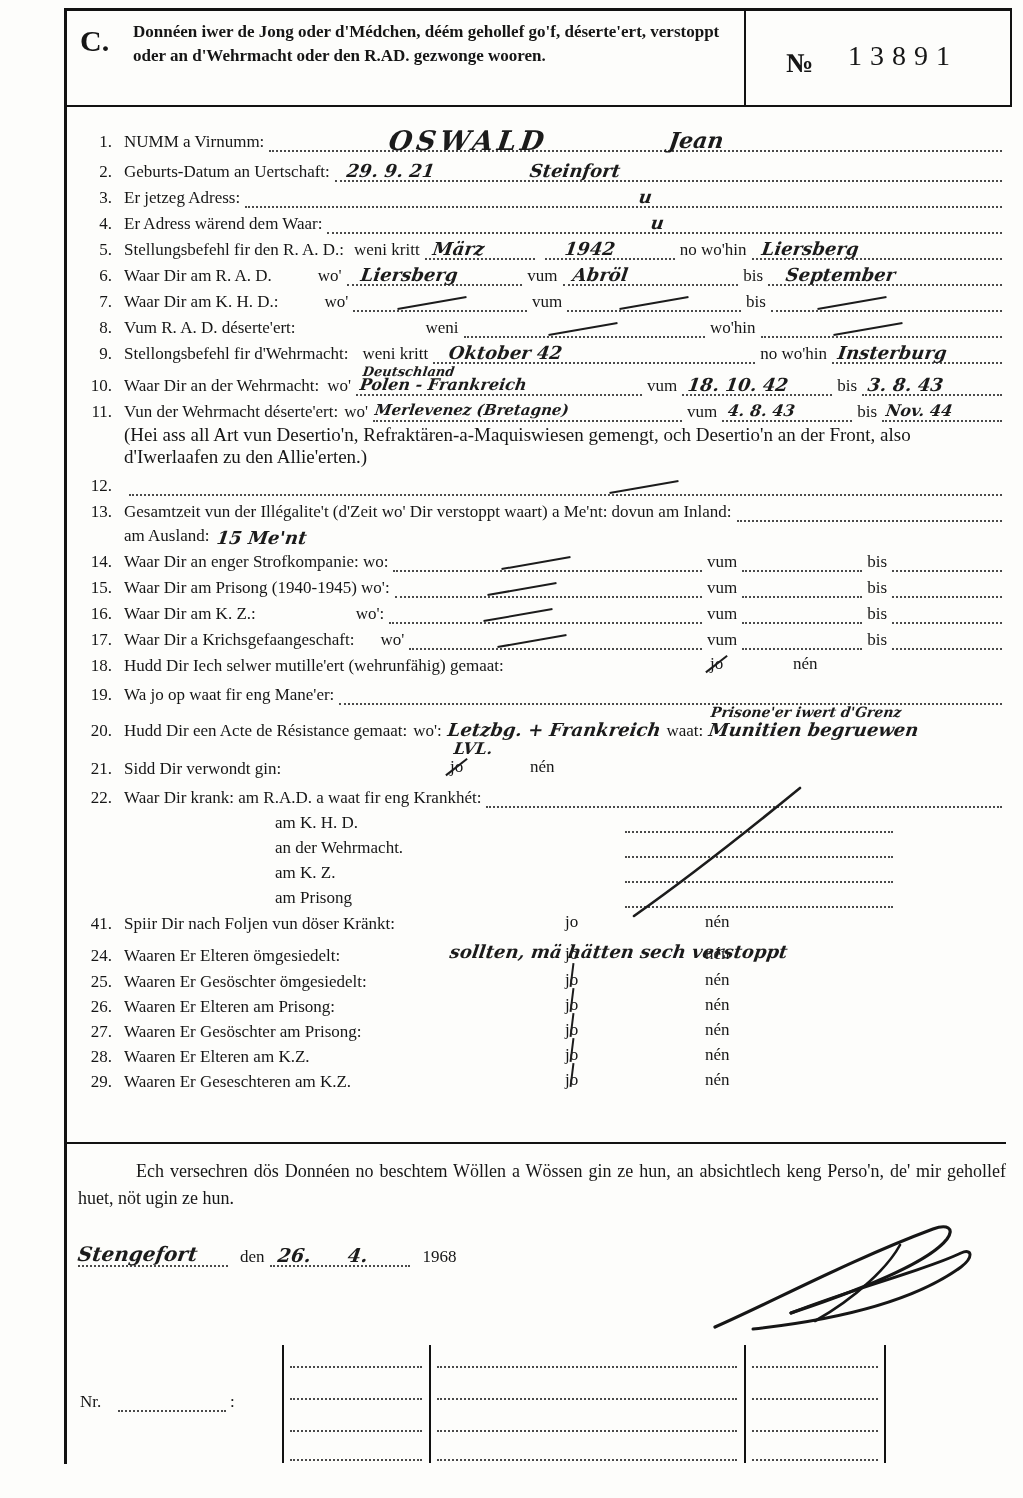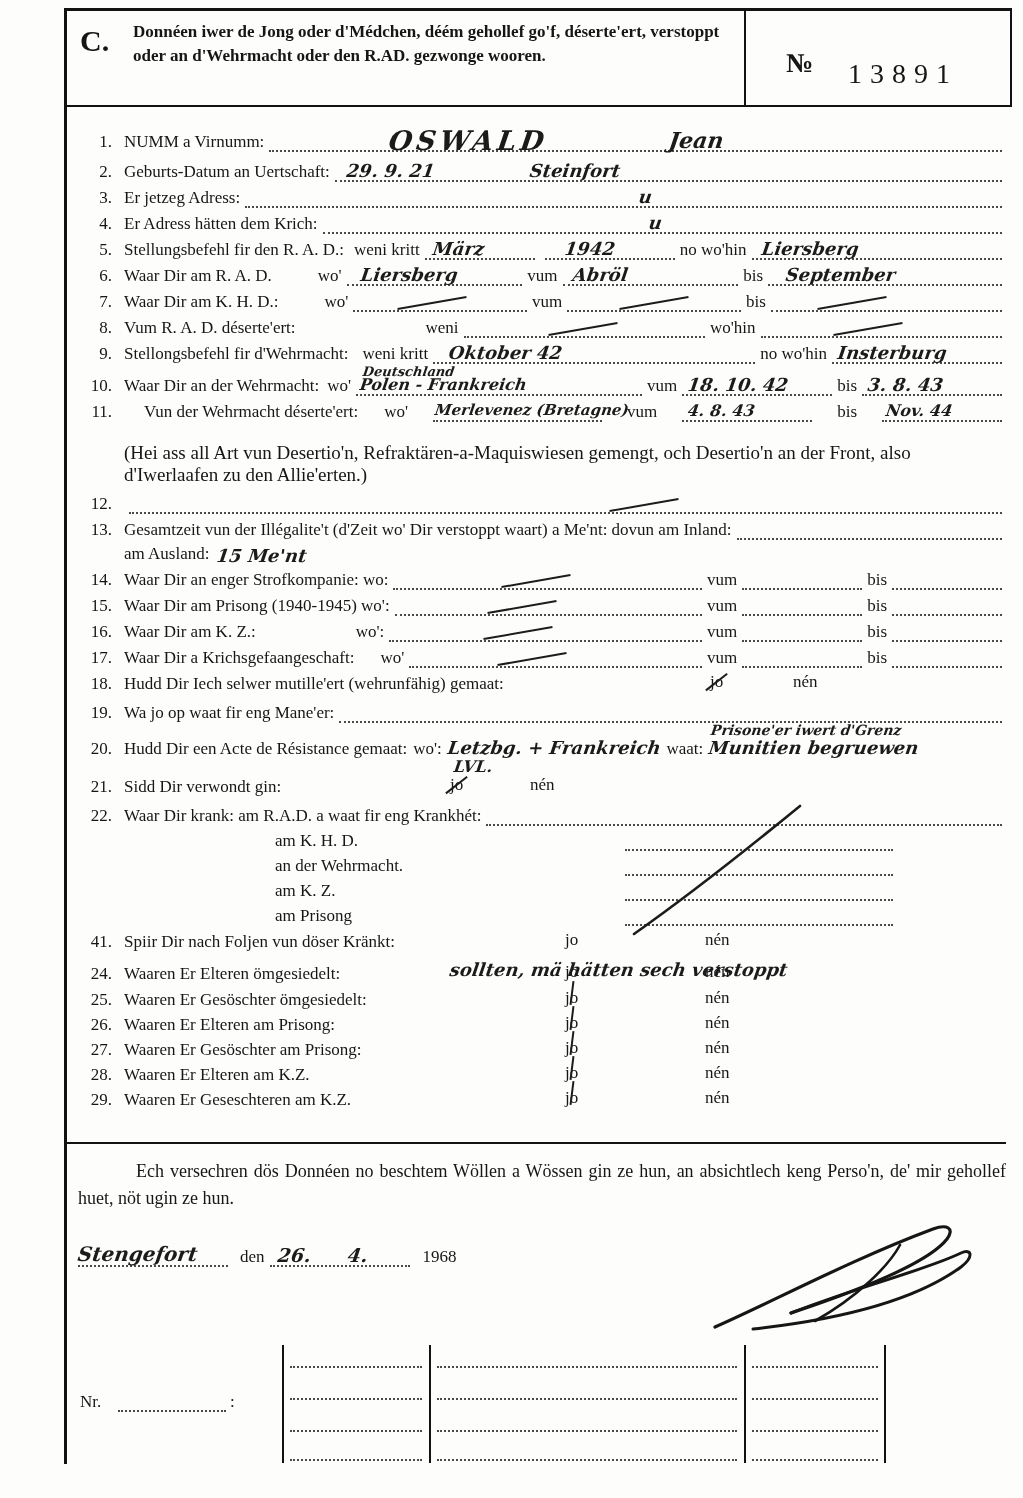--- a/index.html
+++ b/index.html
@@ -3,21 +3,21 @@
 <meta charset="utf-8">
 <style>
   html,body{margin:0;padding:0;background:#ffffff;}
   .page{position:relative;width:1023px;height:1498px;background:#fdfdfb;overflow:hidden;
         font-family:"Liberation Serif",serif;color:#161616;}
   .line{position:absolute;background:#121212;}
   
   .sec-letter{position:absolute;left:80px;top:24px;font-size:30px;font-weight:700;}
   .hdr-desc{position:absolute;left:133px;top:20px;width:598px;font-size:17px;font-weight:700;line-height:24px;}
   .no-sign{position:absolute;left:786px;top:48px;font-size:27px;font-weight:700;}
-  .no-val{position:absolute;left:848px;top:58px;font-size:28px;letter-spacing:8px;}
+  .no-val{position:absolute;left:848px;top:40px;font-size:28px;letter-spacing:8px;}
   
   .qarea{position:absolute;left:78px;top:122px;width:929px;font-size:17px;line-height:21px;}
   .row{display:flex;align-items:flex-end;min-height:22px;margin-bottom:4px;position:relative;}
   .num{flex:0 0 34px;text-align:right;margin-right:12px;white-space:nowrap;}
   .t{white-space:nowrap;}
   .fill{position:relative;border-bottom:2px dotted #4a4a4a;height:17px;margin:0 5px;flex:0 0 auto;}
   .grow{flex:1 1 30px;}
   .w110{width:110px;}.w120{width:120px;}.w130{width:130px;}.w140{width:140px;}
   .w150{width:150px;}.w170{width:170px;}
   .sp26{width:26px;}.sp46{width:46px;}.sp100{width:100px;}.ml130{margin-left:130px;}
@@ -101,21 +101,21 @@
     <div class="row">
       <span class="num">3.</span>
       <span class="t">Er jetzeg Adress:</span>
       <span class="fill grow">
         <span class="hw" style="left:52%;">u</span>
       </span>
     </div>
 
     <div class="row">
       <span class="num">4.</span>
-      <span class="t">Er Adress hätten dem Krich:</span>
+      <span class="t">Er Adress wärend dem Waar:</span>
       <span class="fill grow">
         <span class="hw" style="left:48%;">u</span>
       </span>
     </div>
 
     <div class="row">
       <span class="num">5.</span>
       <span class="t">Stellungsbefehl fir den R. A. D.:</span>
       <span class="t" style="margin-left:10px;">weni kritt</span>
       <span class="fill w110">
@@ -203,21 +203,21 @@
       <span class="t">vum</span>
       <span class="fill w150">
         <span class="hw" style="left:6px;">18. 10. 42</span>
       </span>
       <span class="t">bis</span>
       <span class="fill w140">
         <span class="hw" style="left:6px;">3. 8. 43</span>
       </span>
     </div>
 
-    <div class="row" style="margin-bottom:20px;gap:20px;">
+    <div class="row" style="margin-bottom:2px;">
       <span class="num">11.</span>
       <span class="t">Vun der Wehrmacht déserte'ert:</span>
       <span class="t" style="margin-left:6px;">wo'</span>
       <span class="fill grow">
         <span class="hw hw-sm" style="left:2px;">Merlevenez (Bretagne)</span>
       </span>
       <span class="t">vum</span>
       <span class="fill w130">
         <span class="hw" style="left:6px;font-size:16px;">4. 8. 43</span>
       </span>

